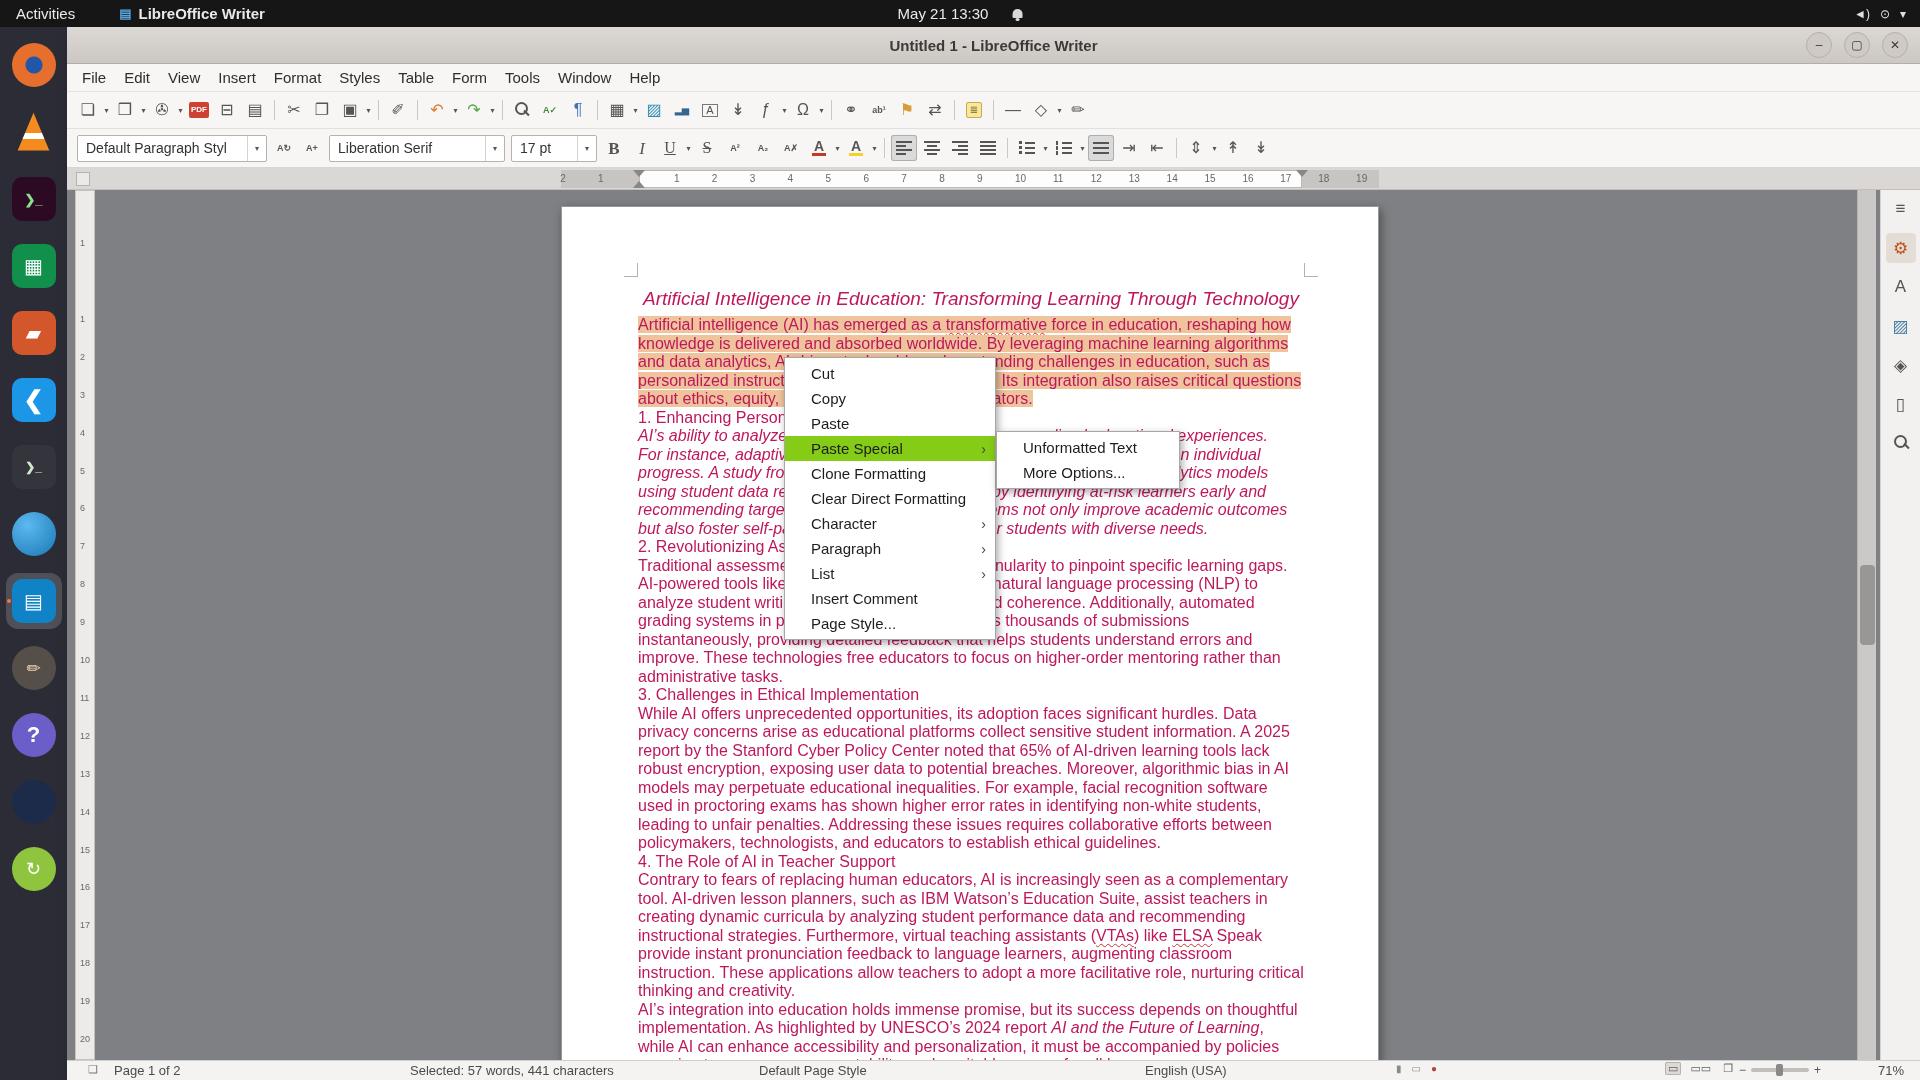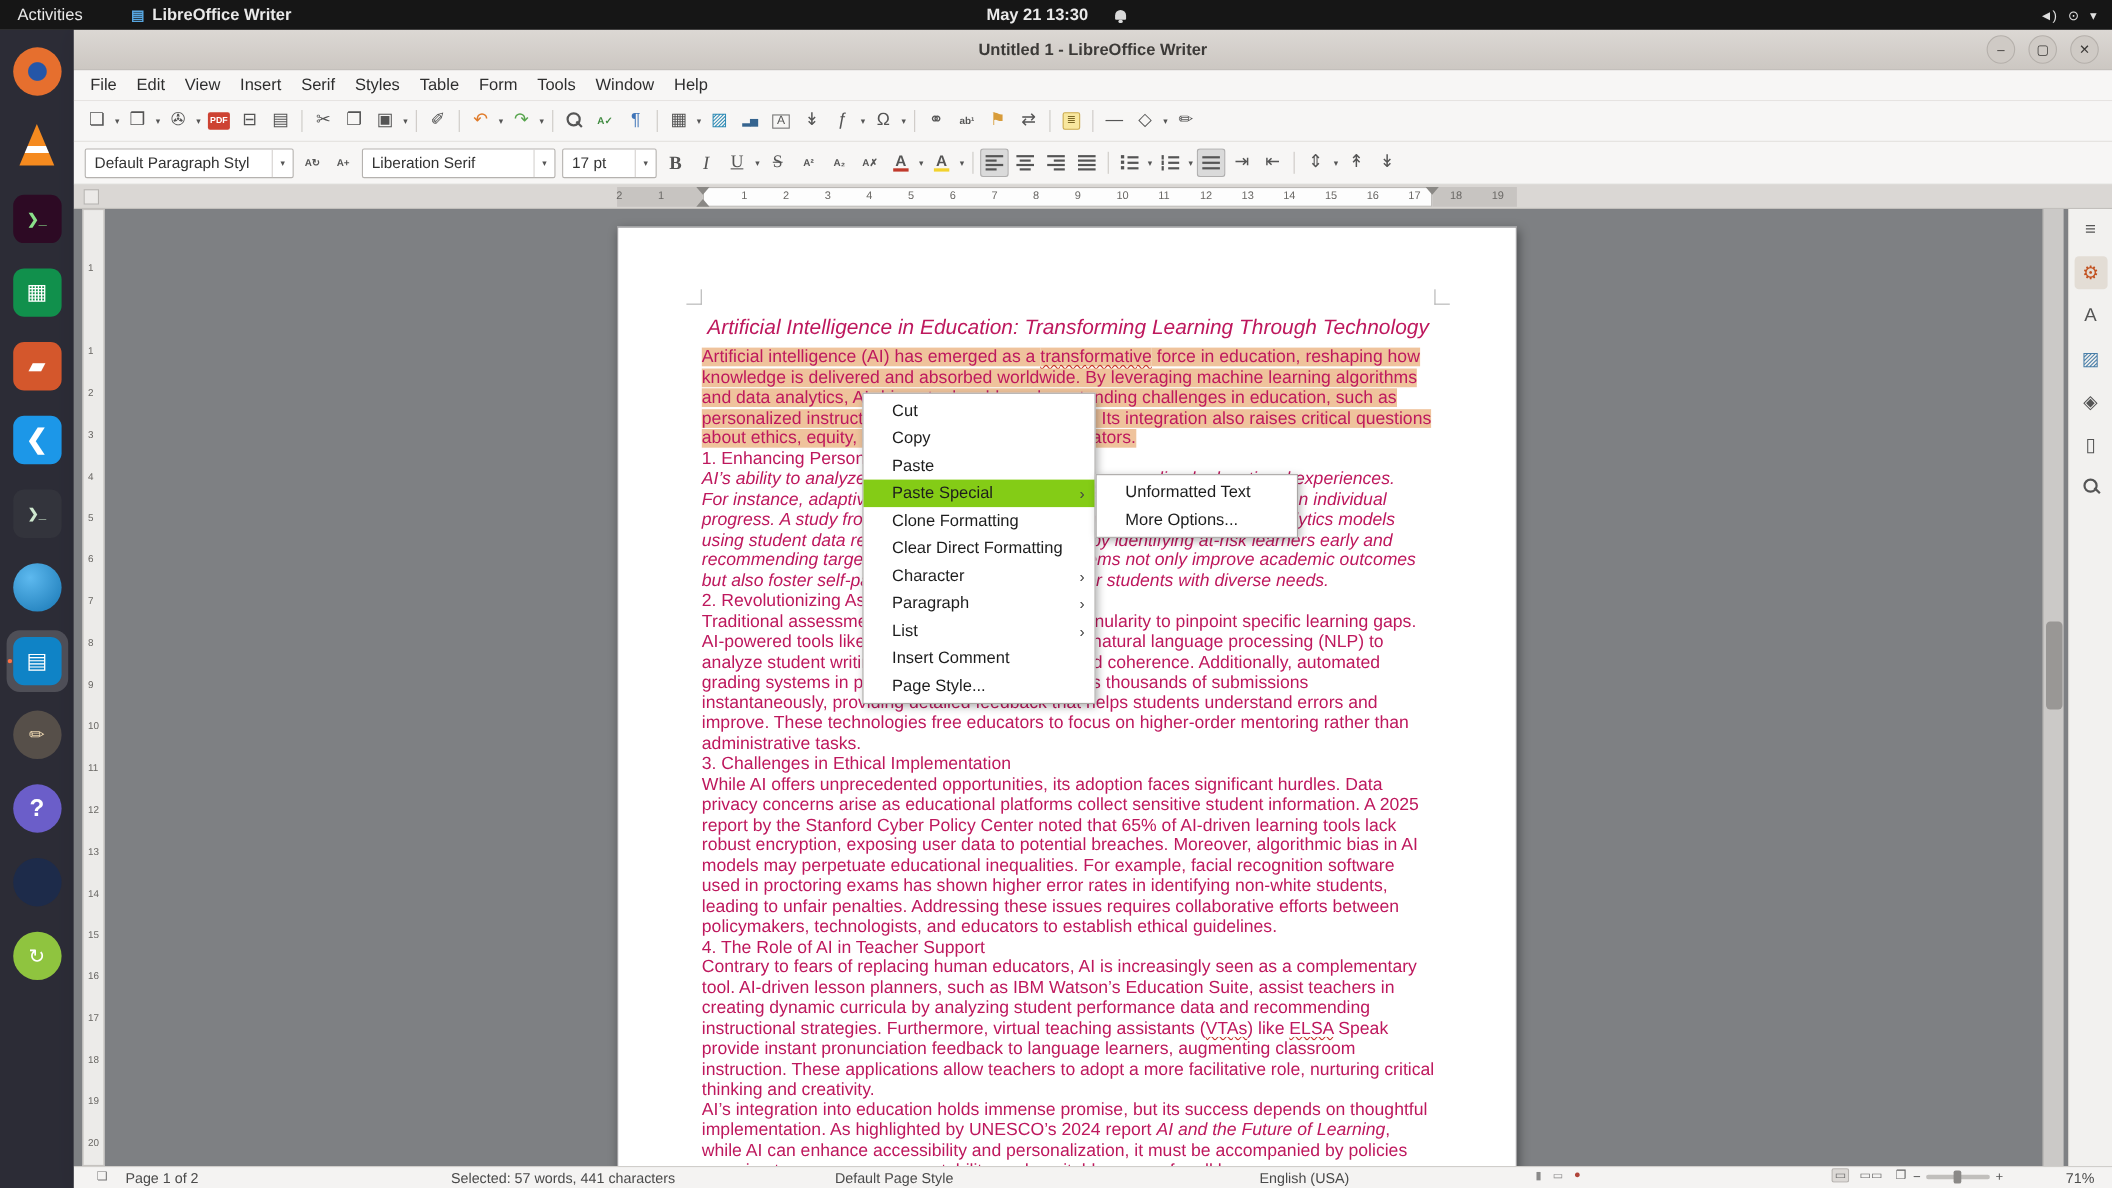--- a/index.html
+++ b/index.html
@@ -4,21 +4,21 @@
 <style>
   html,body{margin:0;padding:0;background:#000}
   #screen, #screen *{box-sizing:border-box}
   #screen{position:relative;width:1920px;height:1080px;overflow:hidden;background:#7e8083;font-family:"Liberation Sans",sans-serif;-webkit-font-smoothing:antialiased}
 
   
   #topbar{position:absolute;left:0;top:0;width:1920px;height:27px;background:#161616;color:#e9e9e9;display:flex;align-items:center;font-size:15px;z-index:80}
   #topbar .activities{padding:0 16px;height:100%;display:flex;align-items:center}
   #topbar .appname{display:flex;align-items:center;gap:7px;margin-left:28px;font-weight:700}
   #topbar .appname .app-ic{color:#57a6e0;font-size:13px}
-  #topbar .clock{position:absolute;left:50%;transform:translateX(-50%);display:flex;align-items:center;font-weight:700}
+  #topbar .clock{position:absolute;left:50%;transform:translateX(-50%);display:flex;align-items:center;font-weight:400}
   .bell{width:10px;height:9px;background:#d9d9d9;border-radius:5px 5px 1px 1px;position:relative;margin-left:24px}
   .bell::after{content:"";position:absolute;left:3px;bottom:-3px;width:4px;height:3px;background:#d9d9d9;border-radius:2px}
   #topbar .sysicons{margin-left:auto;display:flex;align-items:center;gap:10px;padding-right:14px}
   #topbar .sysicons span{font-size:12px;color:#e0e0e0}
 
   
   #dock{position:absolute;left:0;top:27px;width:67px;height:1053px;background:rgba(38,38,48,.93);z-index:70;display:flex;flex-direction:column;align-items:center;padding-top:10px;gap:11px}
   .dock-item{width:56px;height:56px;display:flex;align-items:center;justify-content:center;border-radius:12px;position:relative;flex:0 0 auto}
   .dock-item.active{background:rgba(255,255,255,.17)}
   .dock-item.active::before{content:"";position:absolute;left:1px;top:50%;transform:translateY(-50%);width:4px;height:4px;border-radius:50%;background:#ff7043}
@@ -245,21 +245,21 @@
           <div class="win-btn">✕</div>
         </div>
     </div>
 
     <div id="menubar">
 
     <div class="menu-item">File</div>
         <div class="menu-item">Edit</div>
         <div class="menu-item">View</div>
         <div class="menu-item">Insert</div>
-        <div class="menu-item">Serif</div>
+        <div class="menu-item">Format</div>
         <div class="menu-item">Styles</div>
         <div class="menu-item">Table</div>
         <div class="menu-item">Form</div>
         <div class="menu-item">Tools</div>
         <div class="menu-item">Window</div>
         <div class="menu-item">Help</div>
       </div>
 
     <div class="tb" id="toolbar-main">
 

